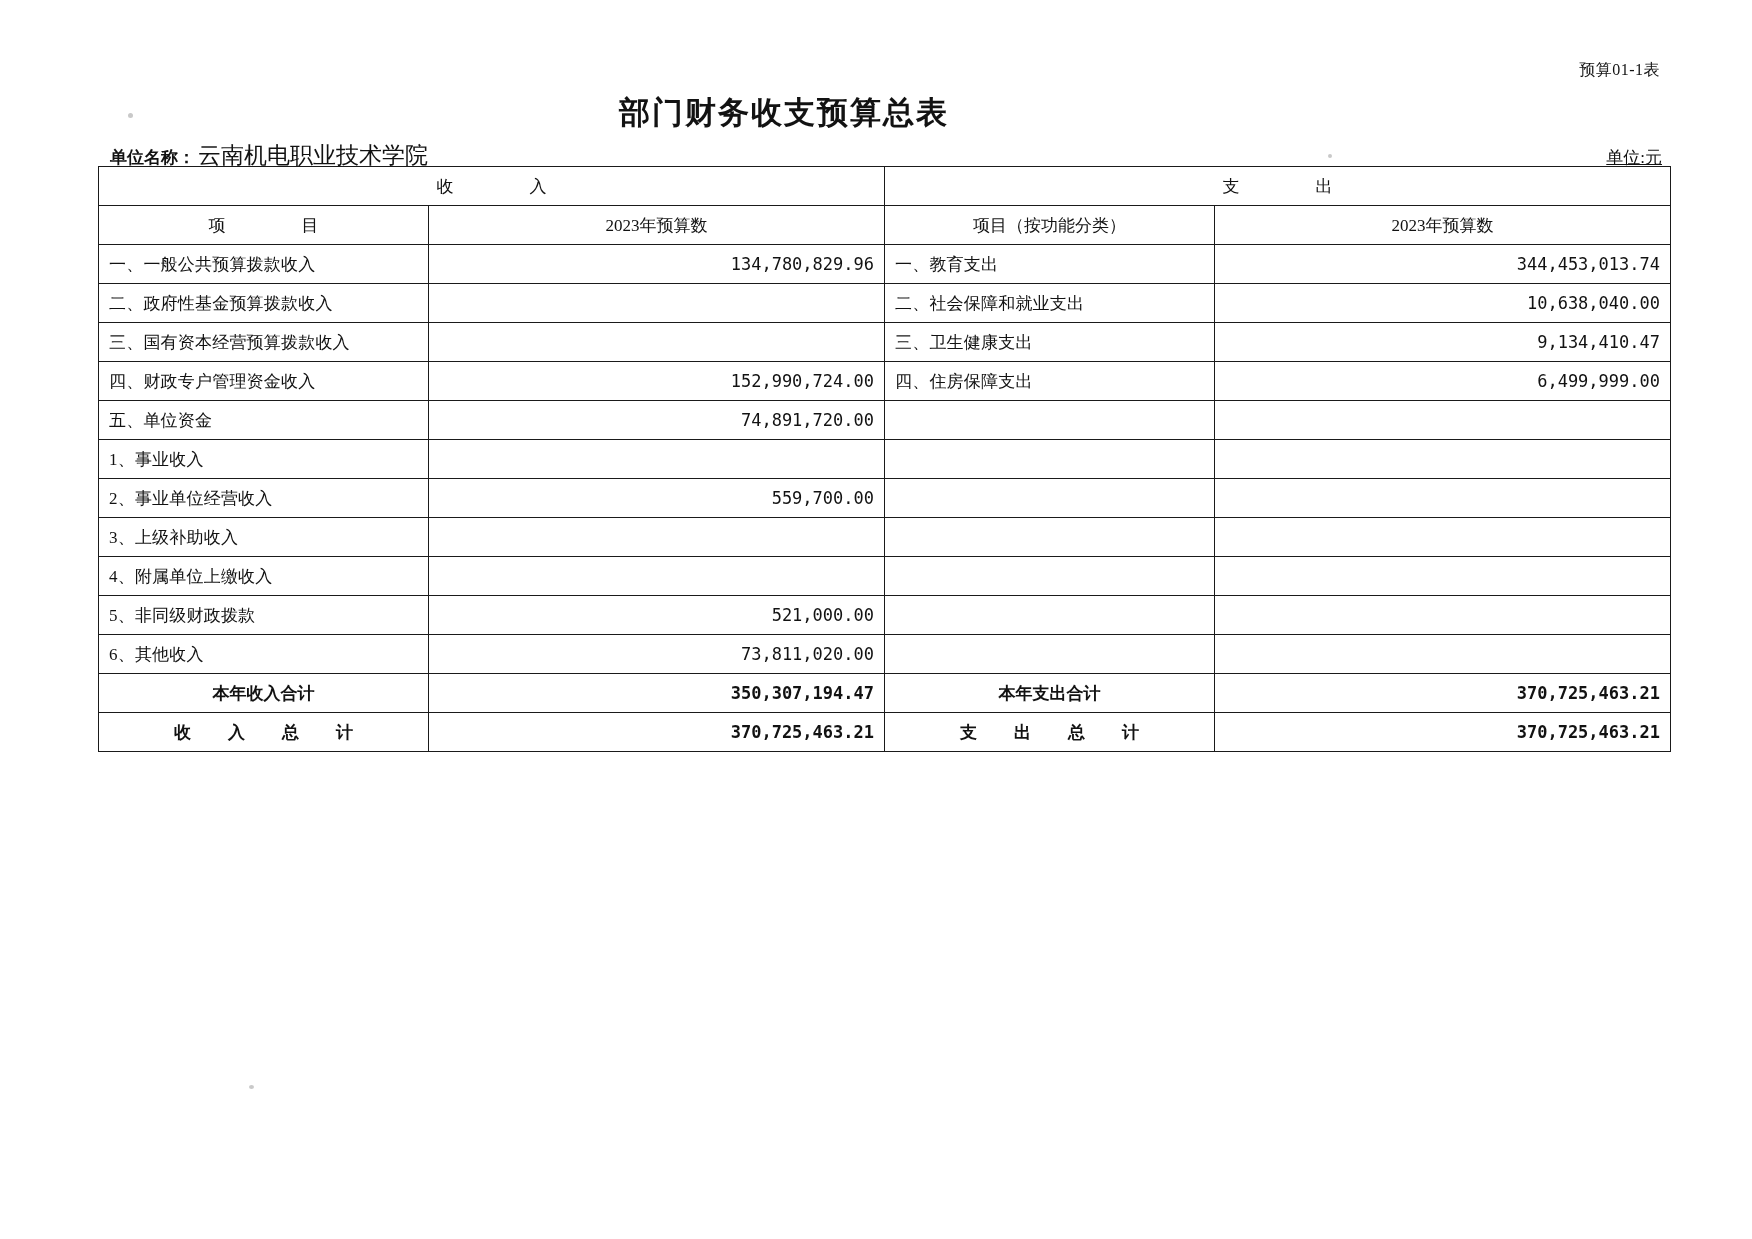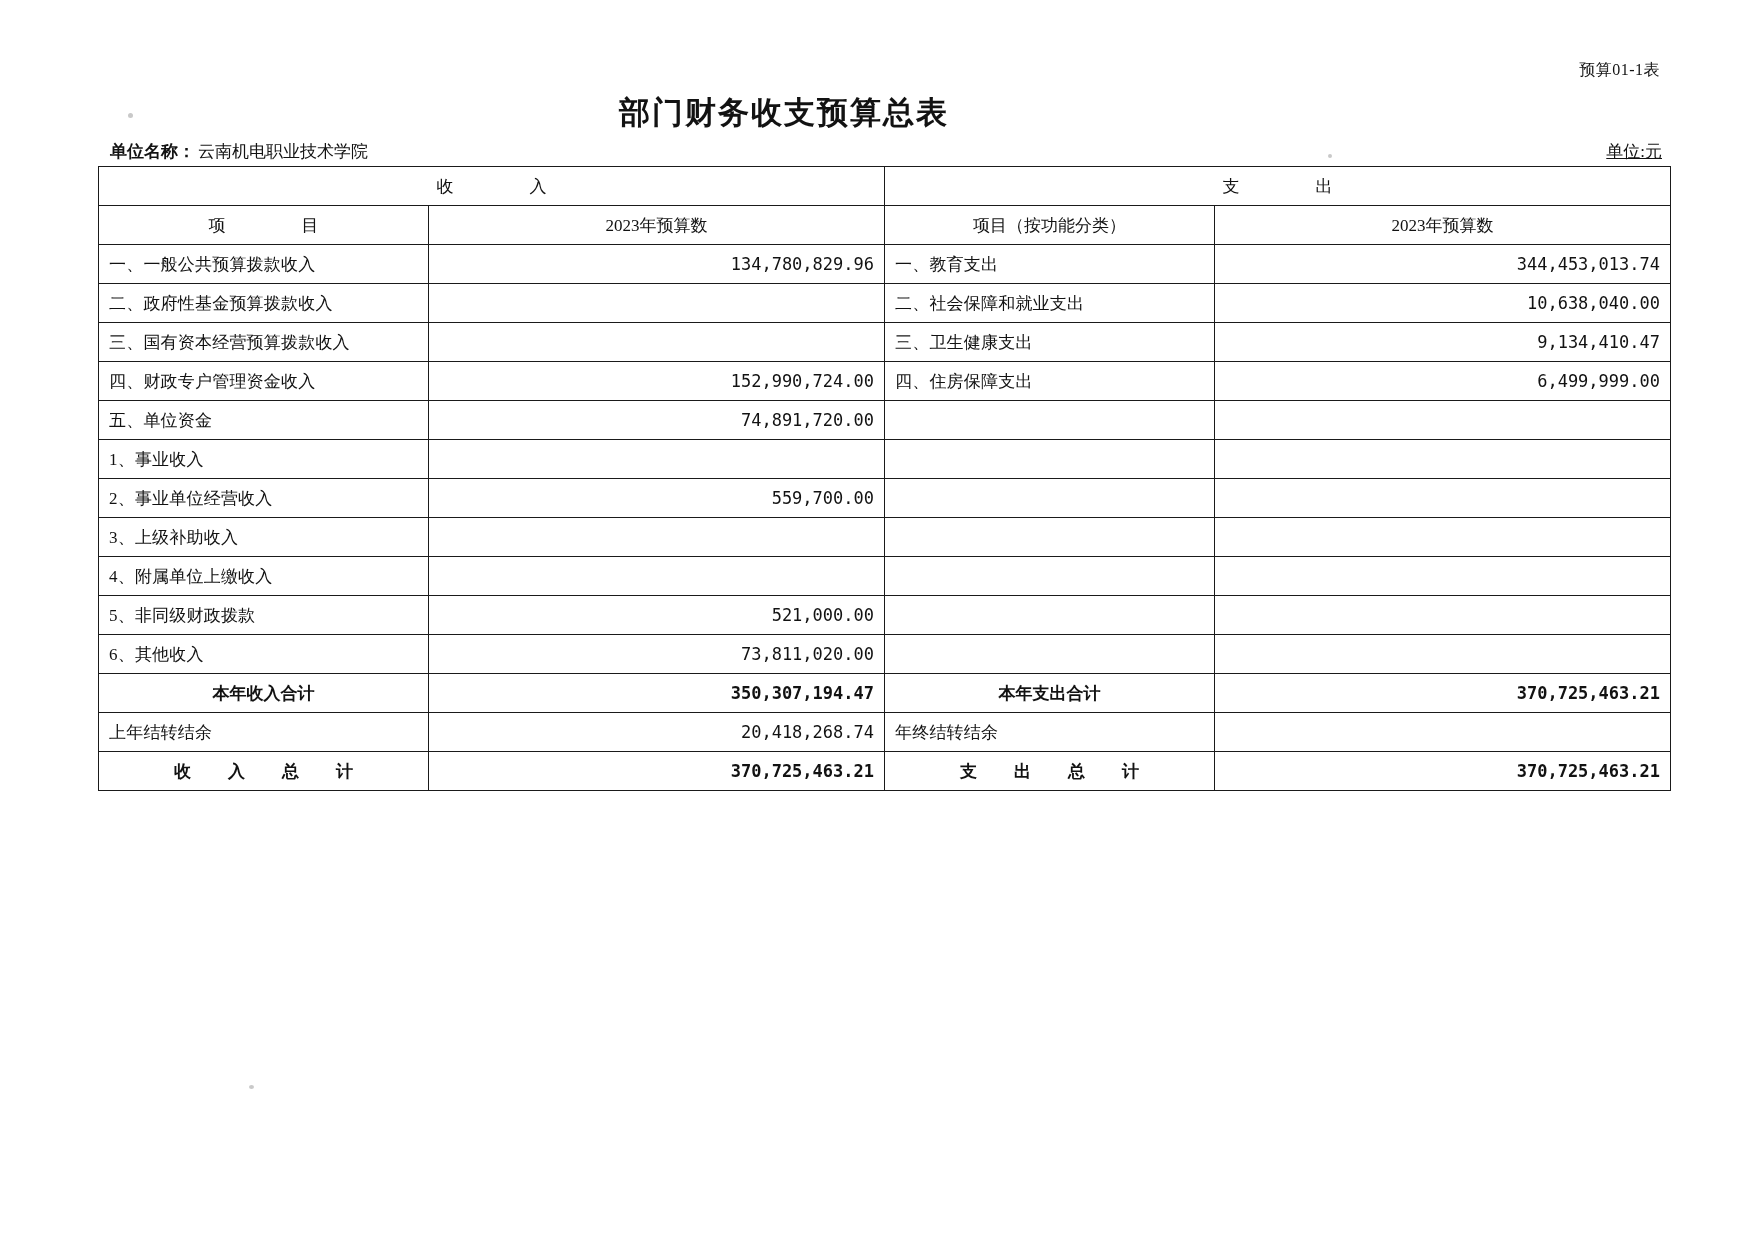--- a/index.html
+++ b/index.html
@@ -52,21 +52,21 @@
   }
   .meta-left {
     display: flex;
     align-items: baseline;
   }
   .meta-label {
     font-size: 17px;
     font-weight: bold;
   }
   .meta-value {
-    font-size: 17px;
+    font-size: 23px;
     margin-left: 3px;
   }
   .meta-right {
     font-size: 17px;
     text-decoration: underline;
   }
   table.budget {
     position: absolute;
     top: 166px;
     left: 98px;
@@ -243,26 +243,20 @@
         <td class="cell-num"></td>
       </tr>
 
       <tr class="row-total">
         <td class="cell-center">本年收入合计</td>
         <td class="cell-num">350,307,194.47</td>
         <td class="cell-center">本年支出合计</td>
         <td class="cell-num">370,725,463.21</td>
       </tr>
 
-      <tr>
-        <td class="cell-label">上年结转结余</td>
-        <td class="cell-num">20,418,268.74</td>
-        <td class="cell-label">年终结转结余</td>
-        <td class="cell-num"></td>
-      </tr>
 
       <tr class="grand">
         <td class="cell-center spaced">收　入　总　计</td>
         <td class="cell-num">370,725,463.21</td>
         <td class="cell-center spaced">支　出　总　计</td>
         <td class="cell-num">370,725,463.21</td>
       </tr>
     </tbody>
   </table>
 

